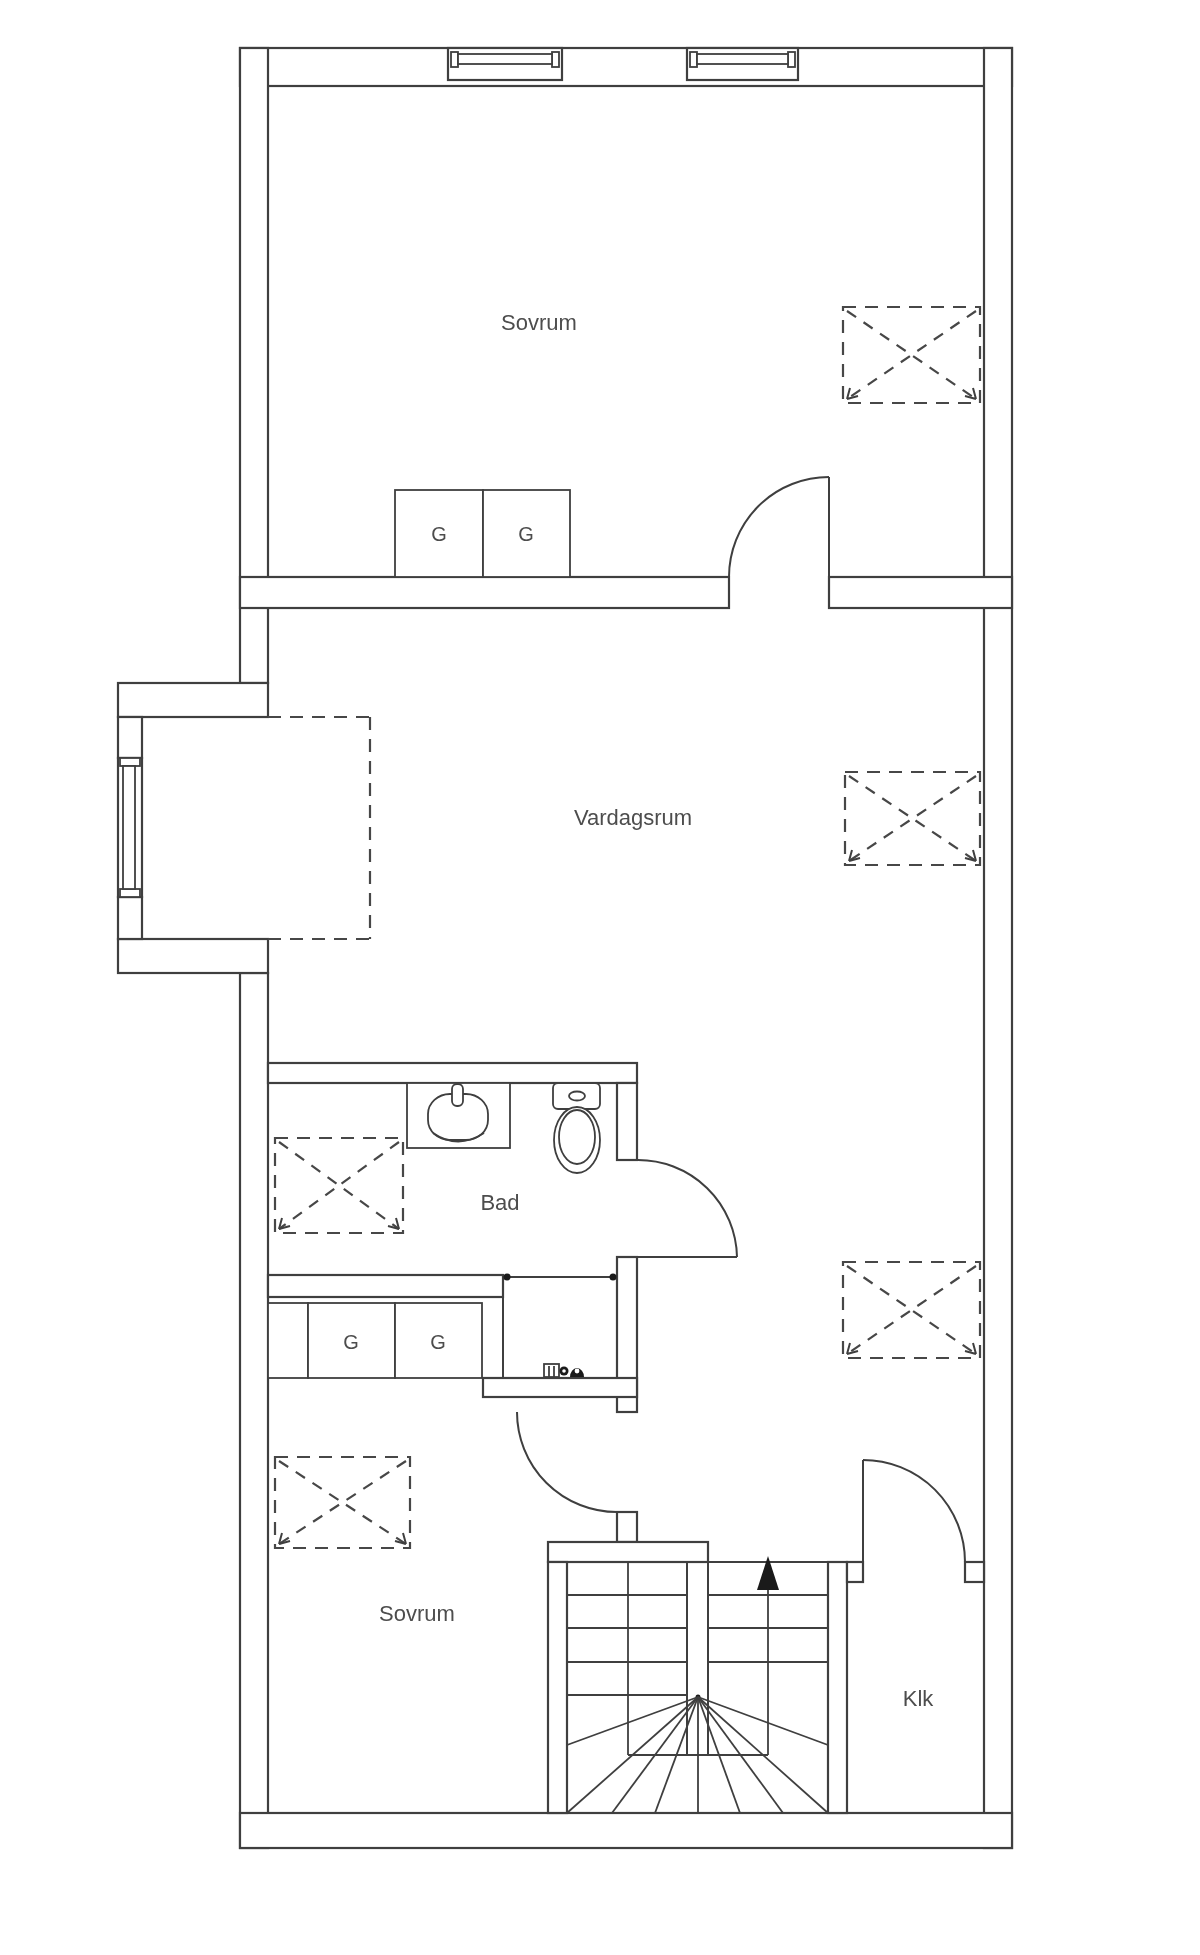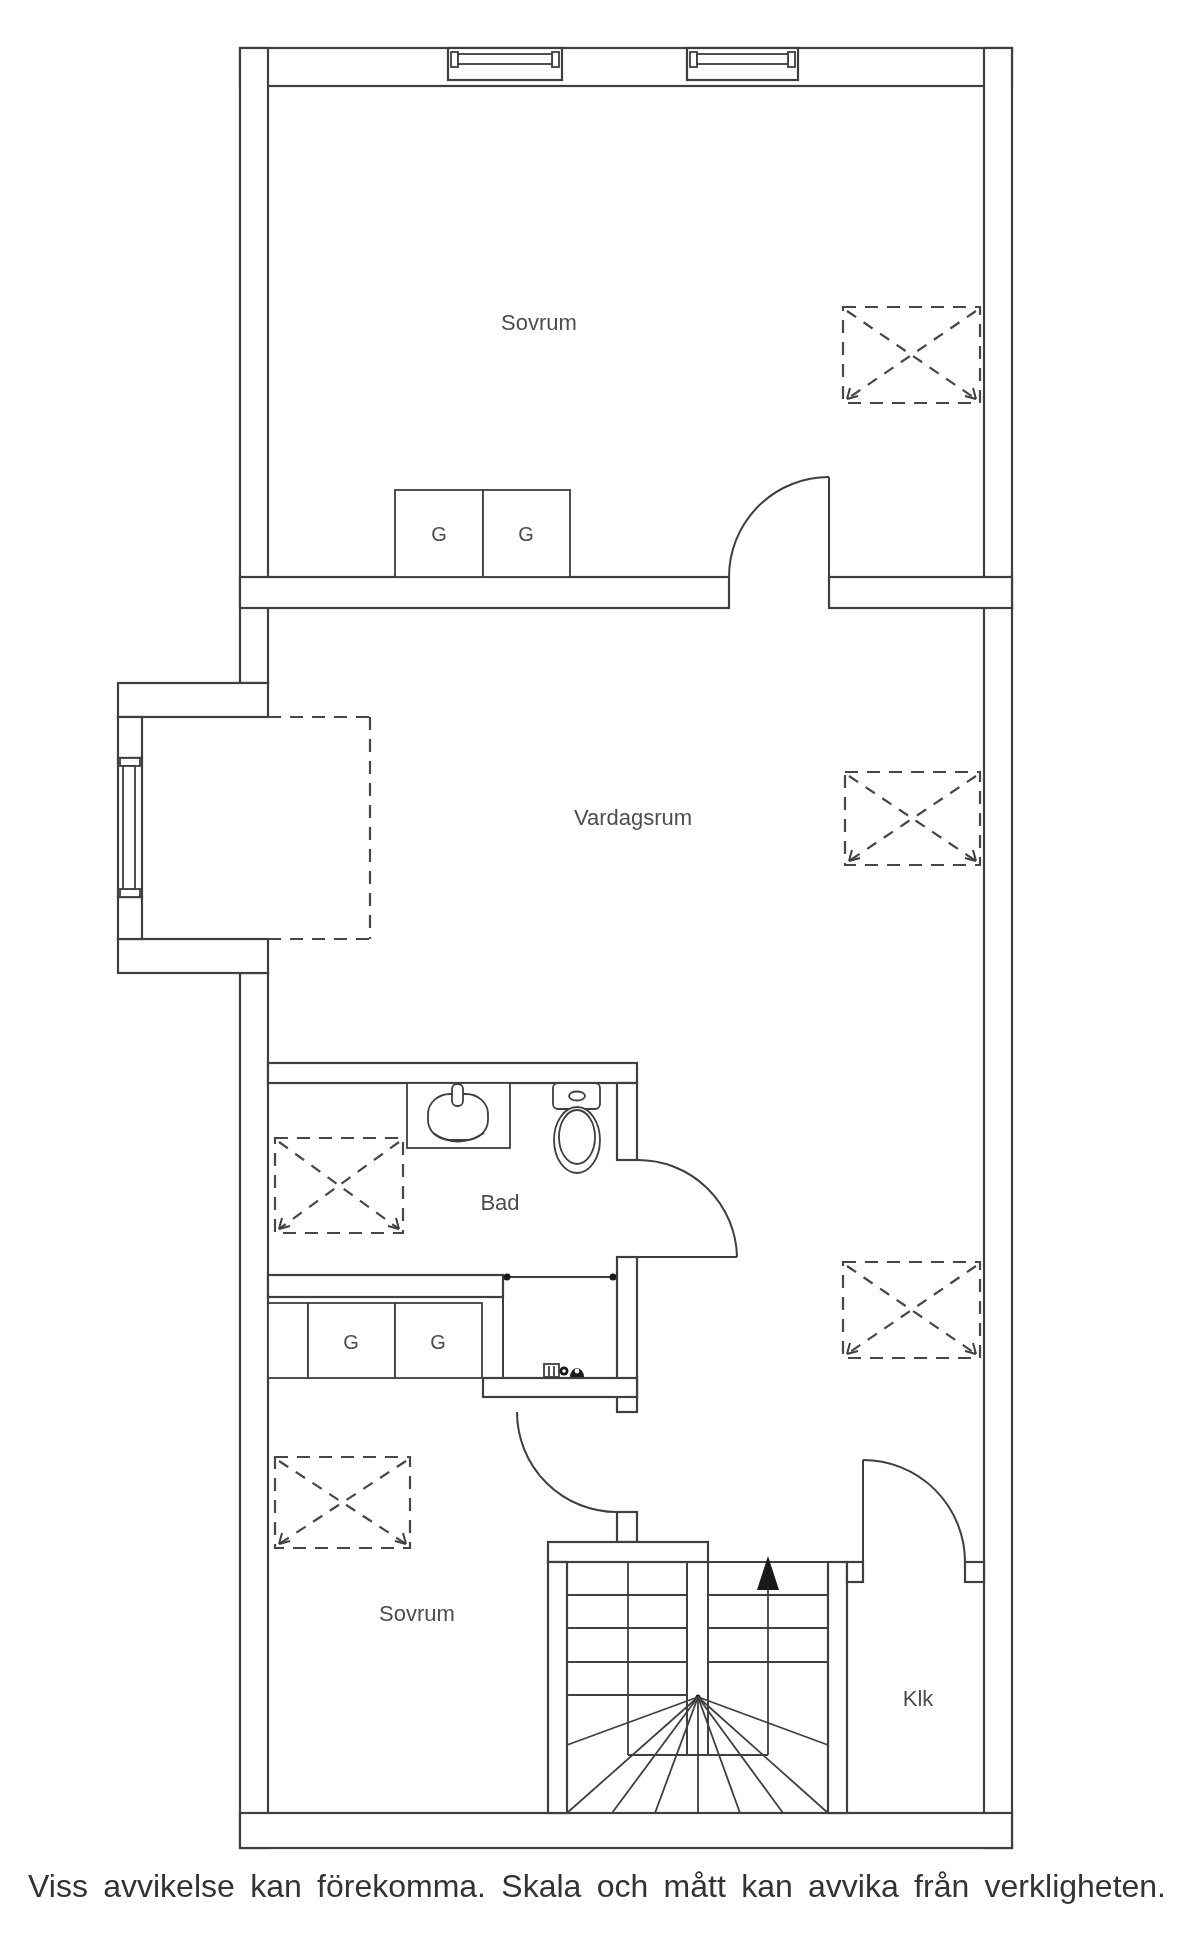--- a/index.html
+++ b/index.html
@@ -199,14 +199,13 @@
     <polygon points="768,1556 757,1590 779,1590" fill="#1a1a1a"></polygon>
   </g>
 
   <text class="room-lbl" x="539" y="330" text-anchor="middle">Sovrum</text>
   <text class="room-lbl" x="633" y="825" text-anchor="middle">Vardagsrum</text>
   <text class="room-lbl" x="500" y="1210" text-anchor="middle">Bad</text>
   <text class="room-lbl" x="417" y="1621" text-anchor="middle">Sovrum</text>
   <text class="room-lbl" x="918" y="1706" text-anchor="middle">Klk</text>
 </svg>
 
-<div class="disclaimer">Viss avvikelse kan förekomma. Skala och mått kan avvika från verkligheten.</div>
 </div>
 
 </body></html>

